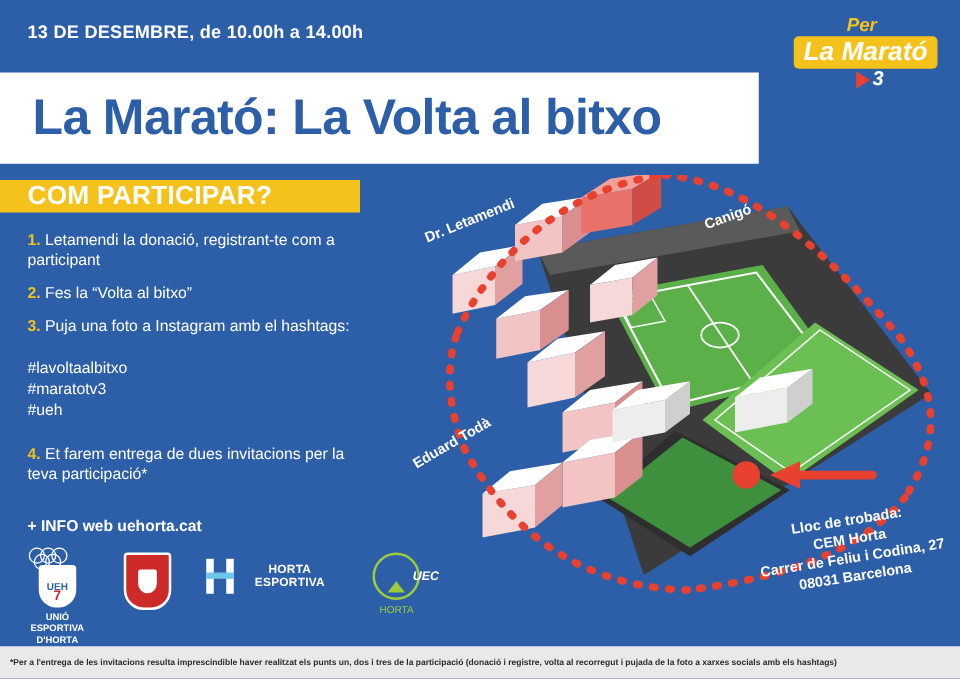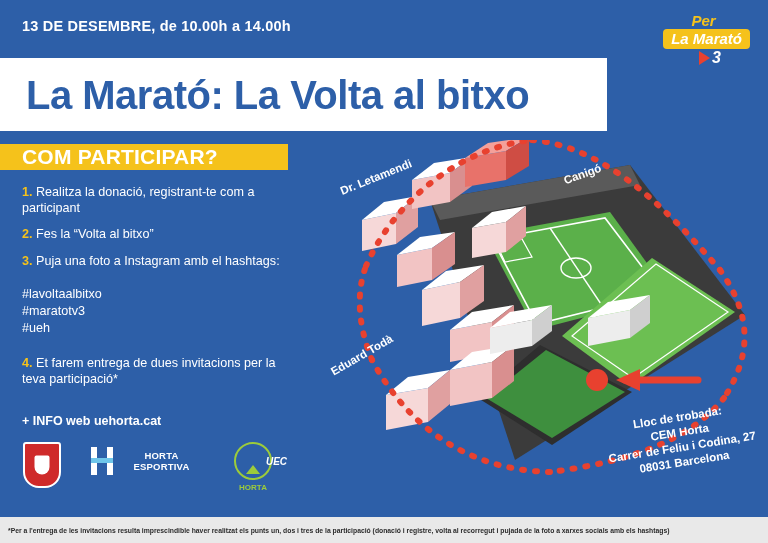--- a/index.html
+++ b/index.html
@@ -47,21 +47,21 @@
     color: #f5c21b;
     font-weight: bold;
     font-size: 15px;
     font-style: italic;
     margin-right: 6px;
   }
   .brand .pill {
     background: #f5c21b;
     color: #ffffff;
     font-weight: bold;
-    font-size: 15px;
+    font-size: 21px;
     font-style: italic;
     border-radius: 4px;
     padding: 2px 8px 3px 8px;
     line-height: 1;
   }
   .brand .tv3 {
     margin-left: 7px;
     display: flex;
     align-items: center;
   }
@@ -300,21 +300,21 @@
   .uec-mark .peak {
     position: absolute;
     bottom: 4px; left: 50%;
     transform: translateX(-50%);
     width: 0; height: 0;
     border-left: 7px solid transparent;
     border-right: 7px solid transparent;
     border-bottom: 9px solid #9ccb3b;
   }
   .logo-uec .name {
-    font-weight: bold;
+    font-weight: normal;
     font-size: 8px;
     margin-top: 3px;
     color: #9ccb3b;
   }
 
   
   .map {
     position: absolute;
     left: 300px;
     top: 140px;
@@ -386,21 +386,21 @@
   <div class="title-band">
     <div class="title">La Marató: La Volta al bitxo</div>
   </div>
 
   <div class="subtitle-bg"></div>
   <div class="subtitle">COM PARTICIPAR?</div>
 
   <div class="steps">
     <div class="step">
       <span class="num">1.</span>
-      <span class="txt">Realitza la donació, registrant-te com a participant</span>
+      <span class="txt">Letamendi la donació, registrant-te com a participant</span>
     </div>
     <div class="step">
       <span class="num">2.</span>
       <span class="txt">Fes la “Volta al bitxo”</span>
     </div>
     <div class="step">
       <span class="num">3.</span>
       <span class="txt">Puja una foto a Instagram amb el hashtags:</span>
     </div>
   </div>
@@ -413,20 +413,35 @@
 
   <div class="step4">
     <span class="num">4.</span>
     <span class="txt">Et farem entrega de dues invitacions per la teva participació*</span>
   </div>
 
   <div class="info-web">+ INFO web uehorta.cat</div>
 
   <div class="logos">
 
+    <div class="logo logo-ueh">
+      <div class="rings">
+        <span class="ring"></span>
+          <span class="ring"></span>
+          <span class="ring"></span>
+        <span class="ring"></span>
+          <span class="ring"></span>
+      </div>
+      <div class="shield">
+        <span class="ueh-letters">UEH</span>
+        <span class="seven">7</span>
+      </div>
+      <div class="name">UNIÓ ESPORTIVA D'HORTA</div>
+      <div class="tagline">un estil, un valor</div>
+    </div>
 
     <div class="logo logo-club">
       <div class="club-shield">
         <span class="inner"></span>
       </div>
     </div>
 
     <div class="logo logo-he">
       <div class="he-mark">
         <span class="bar l"></span>

